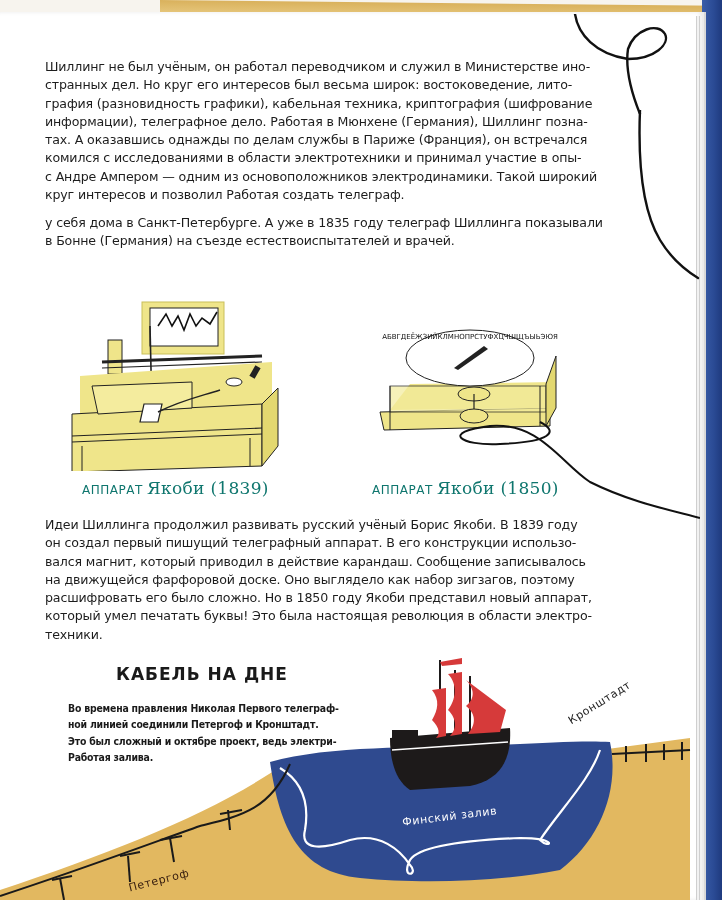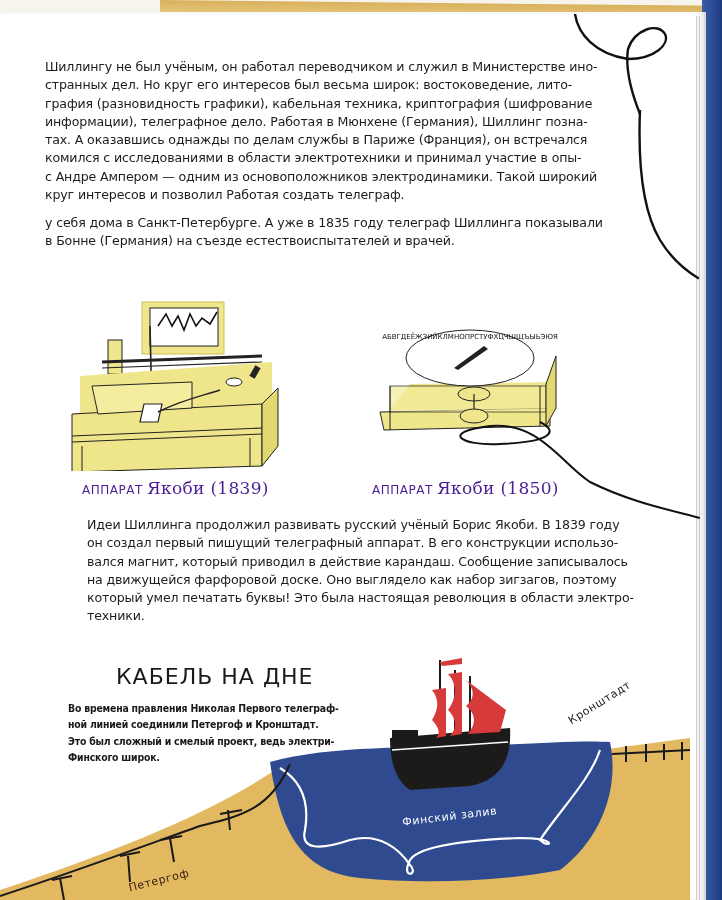--- a/index.html
+++ b/index.html
@@ -29,32 +29,32 @@
     }
     .para {
       position: absolute; color: #1d1d1d;
       font-family: "DejaVu Sans", sans-serif;
       font-size: 12.6px; line-height: 18.3px; letter-spacing: -0.15px;
       margin: 0;
     }
     .para span { display: block; white-space: nowrap; }
     #p1 { left: 45px; top: 58px; width: 610px; }
     #p2 { left: 45px; top: 214px; width: 520px; }
-    #p3 { left: 45px; top: 516px; width: 600px; margin-left: 42px; }
+    #p3 { left: 45px; top: 516px; width: 600px; }
     .caption {
       position: absolute; font-family: "DejaVu Sans", sans-serif;
-      color: #4c1d95; font-size: 12px; letter-spacing: 0.5px;
+      color: #0f766e; font-size: 12px; letter-spacing: 0.5px;
     }
     .caption .hand { font-size: 17px; font-family: "DejaVu Serif", serif; letter-spacing: 0.3px; }
     #cap1 { left: 82px; top: 478px; }
     #cap2 { left: 372px; top: 478px; }
     .section-title {
       position: absolute; left: 116px; top: 664px;
-      font-family: "DejaVu Sans", sans-serif; font-weight: normal;
-      font-size: 22px; letter-spacing: 1px; color: #1a1a1a;
+      font-family: "DejaVu Sans", sans-serif; font-weight: bold;
+      font-size: 17px; letter-spacing: 1px; color: #1a1a1a;
     }
     .sidebar-text {
       position: absolute; left: 40px; top: 700px; width: 300px;
       font-family: "DejaVu Sans Condensed", "DejaVu Sans", sans-serif;
       font-weight: bold; font-size: 10.4px; line-height: 16.4px; color: #1a1a1a;
       letter-spacing: -0.2px;
     }
     .sidebar-text span { display: block; white-space: nowrap; margin-left: 28px; }
     .map-label {
       position: absolute; font-family: "DejaVu Sans", sans-serif;
@@ -74,21 +74,21 @@
 <div class="page-edge-lines"></div>
 
 <svg style="left:540px;top:14px" width="160" height="100" viewBox="0 0 160 100">
   <path d="M35 0 C 38 20, 55 40, 88 45 C 115 45, 130 30, 125 20 C 118 8, 95 15, 88 35 C 85 55, 92 80, 100 100" fill="none" stroke="#111" stroke-width="2.4" stroke-linecap="round"></path>
 </svg>
 <svg style="left:620px;top:110px" width="80" height="170" viewBox="0 0 80 170">
   <path d="M20 0 C 18 50, 22 100, 40 130 C 52 150, 65 160, 78 168" fill="none" stroke="#111" stroke-width="2.4" stroke-linecap="round"></path>
 </svg>
 
 <div class="para" id="p1">
-  <span>Шиллингу не был учёным, он работал переводчиком и служил в Министерстве ино-</span>
+  <span>Шиллинг не был учёным, он работал переводчиком и служил в Министерстве ино-</span>
   <span>странных дел. Но круг его интересов был весьма широк: востоковедение, лито-</span>
   <span>графия (разновидность графики), кабельная техника, криптография (шифрование</span>
   <span>информации), телеграфное дело. Работая в Мюнхене (Германия), Шиллинг позна-</span>
   <span>тах. А оказавшись однажды по делам службы в Париже (Франция), он встречался</span>
   <span>комился с исследованиями в области электротехники и принимал участие в опы-</span>
   <span>с Андре Ампером — одним из основоположников электродинамики. Такой широкий</span>
   <span>круг интересов и позволил Работая создать телеграф.</span>
 </div>
 
 <div class="para" id="p2">
@@ -148,30 +148,31 @@
 <div class="caption" id="cap2">
   <span>АППАРАТ</span>
   <span class="hand">Якоби (1850)</span>
 </div>
 
 <div class="para" id="p3">
   <span>Идеи Шиллинга продолжил развивать русский учёный Борис Якоби. В 1839 году</span>
   <span>он создал первый пишущий телеграфный аппарат. В его конструкции использо-</span>
   <span>вался магнит, который приводил в действие карандаш. Сообщение записывалось</span>
   <span>на движущейся фарфоровой доске. Оно выглядело как набор зигзагов, поэтому</span>
+  <span>расшифровать его было сложно. Но в 1850 году Якоби представил новый аппарат,</span>
   <span>который умел печатать буквы! Это была настоящая революция в области электро-</span>
   <span>техники.</span>
 </div>
 
 <div class="section-title">КАБЕЛЬ НА ДНЕ</div>
 <div class="sidebar-text">
   <span>Во времена правления Николая Первого телеграф-</span>
   <span>ной линией соединили Петергоф и Кронштадт.</span>
-  <span>Это был сложный и смелый проект, ведь электри-</span>
-  <span>Финского широк.</span>
+  <span>Это был сложный и октябре проект, ведь электри-</span>
+  <span>Работая залива.</span>
 </div>
 
 <svg style="left:0;top:650px" width="704" height="250" viewBox="0 0 704 250">
 
   <path d="M0 250 L0 240 C 120 200, 220 160, 290 110 L 600 100 L 690 88 L 690 250 Z" fill="#e2b860"></path>
 
   <path d="M270 112 C 330 95, 420 98, 470 96 C 530 94, 580 90, 610 92 C 620 140, 600 190, 560 220 C 500 232, 420 234, 360 228 C 300 222, 280 180, 270 112 Z" fill="#2f4a8f"></path>
 
   <path d="M280 118 C 300 130, 310 150, 305 180 C 300 200, 320 200, 350 190 C 380 182, 400 200, 410 215 C 420 225, 400 230, 410 210 C 420 195, 470 190, 520 188 C 560 188, 550 200, 540 190 C 560 160, 590 130, 600 100" fill="none" stroke="#fff" stroke-width="2.2"></path>
 

